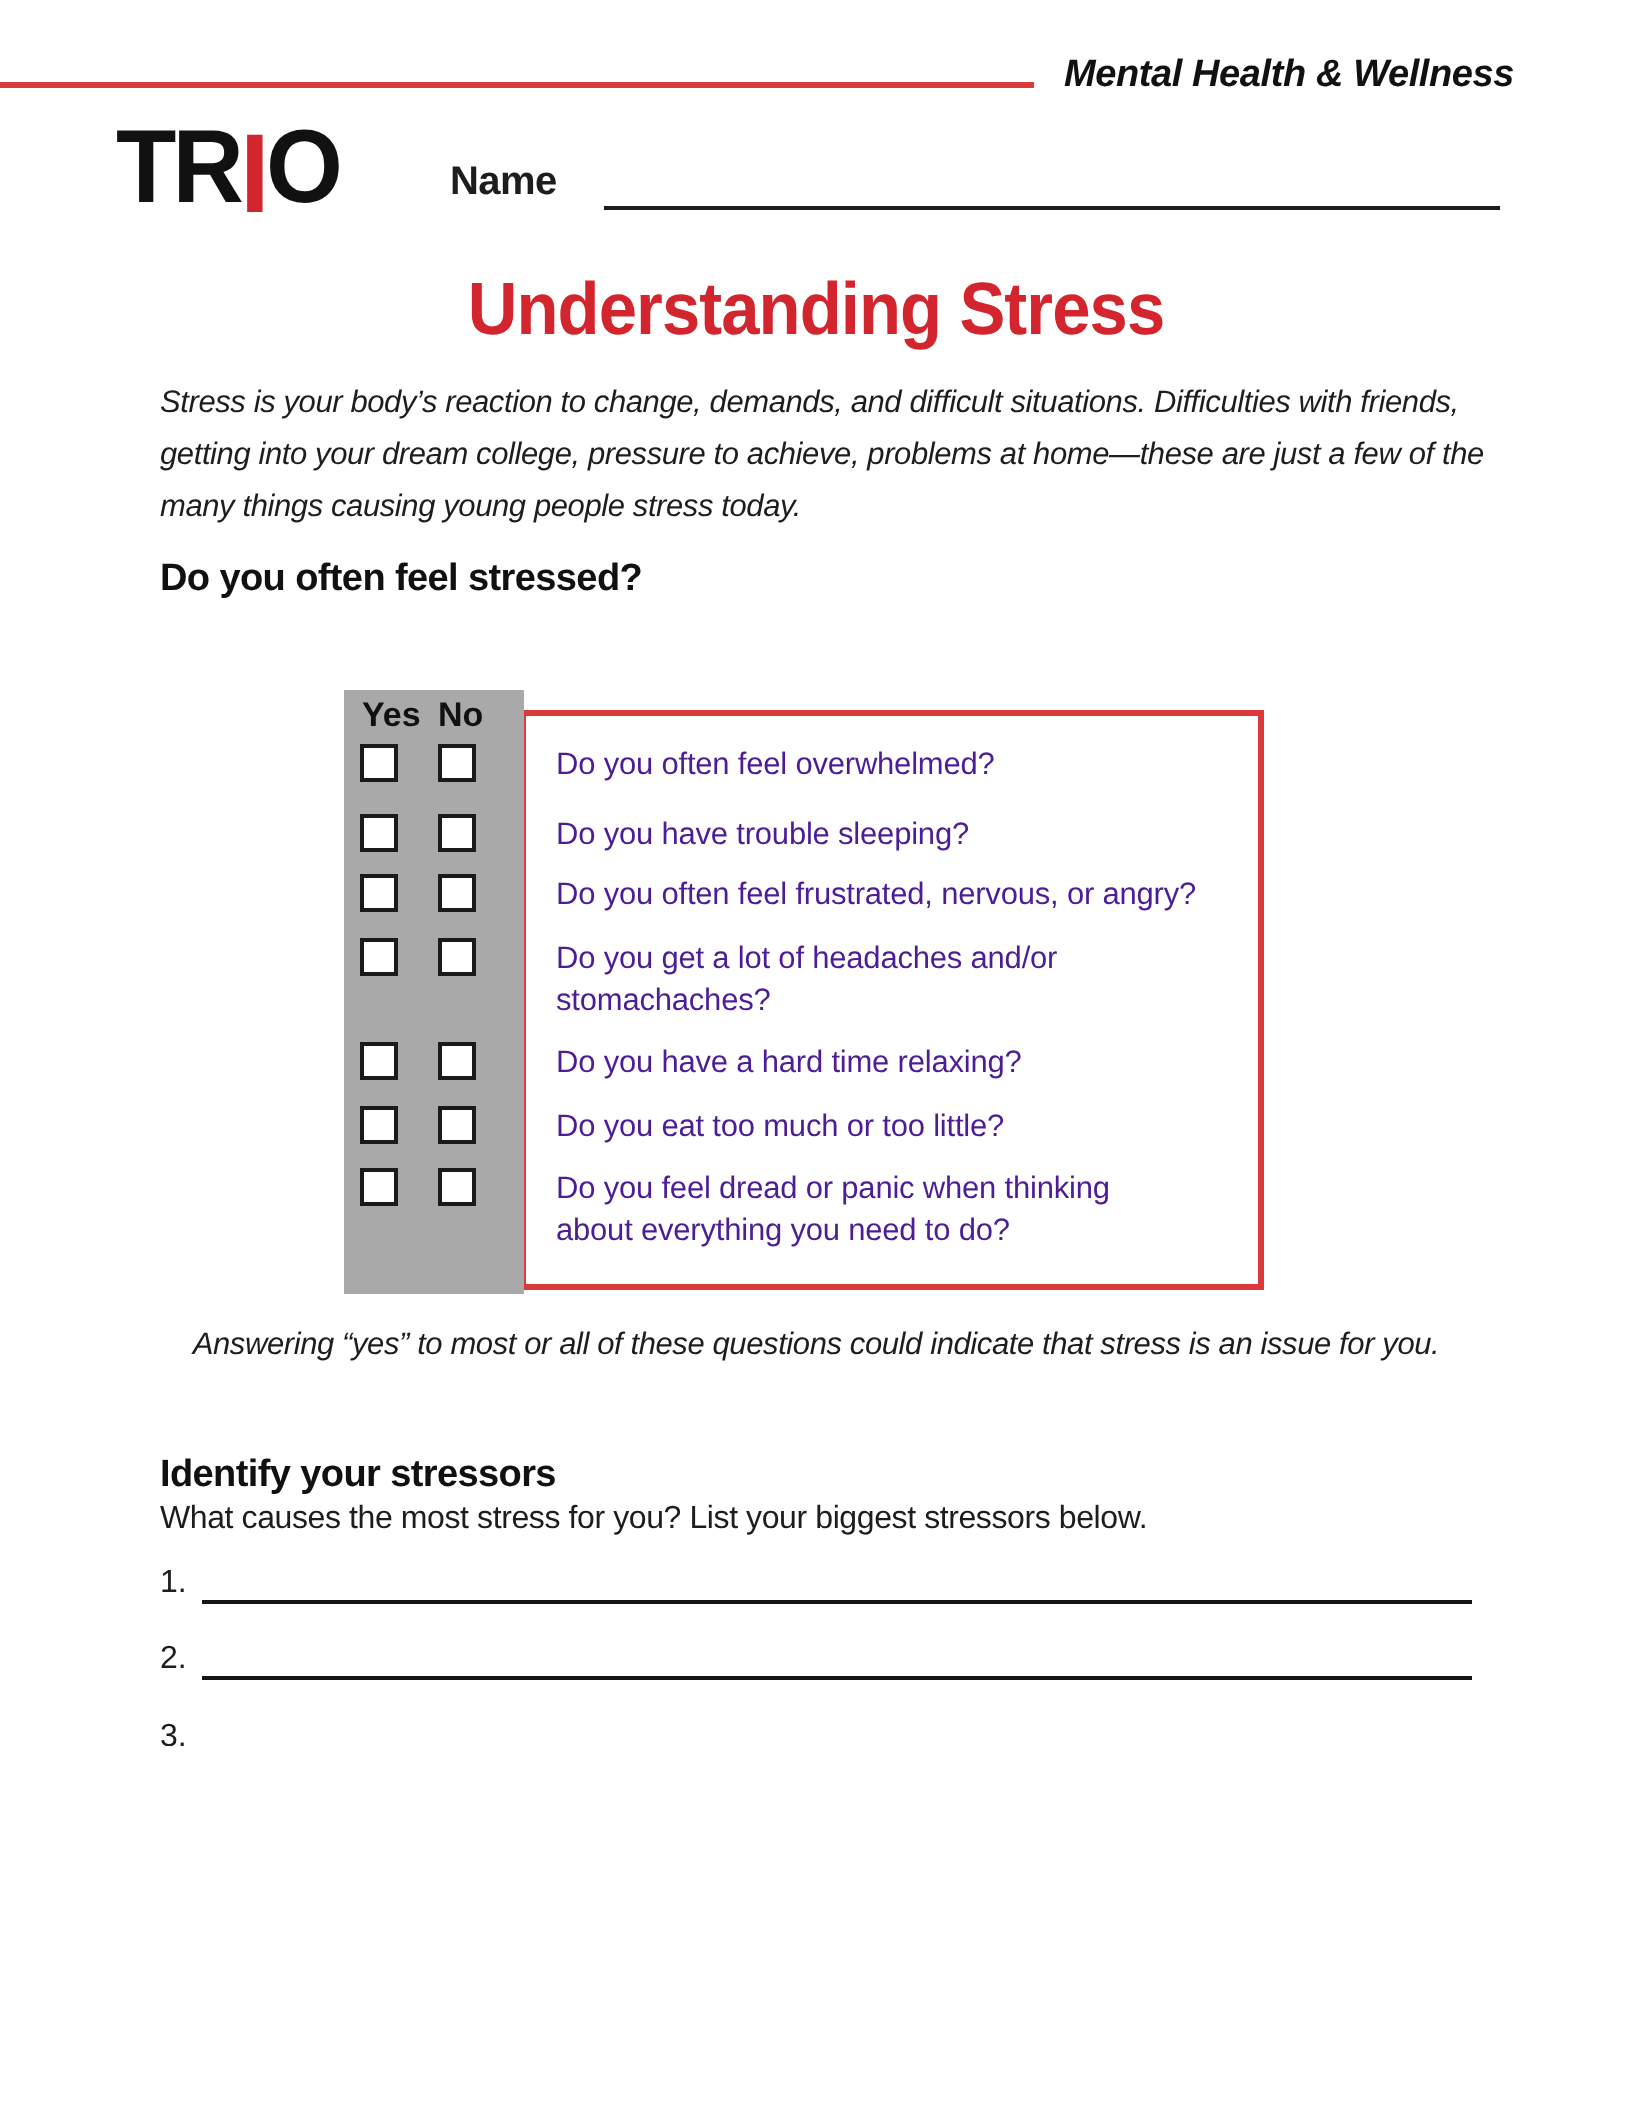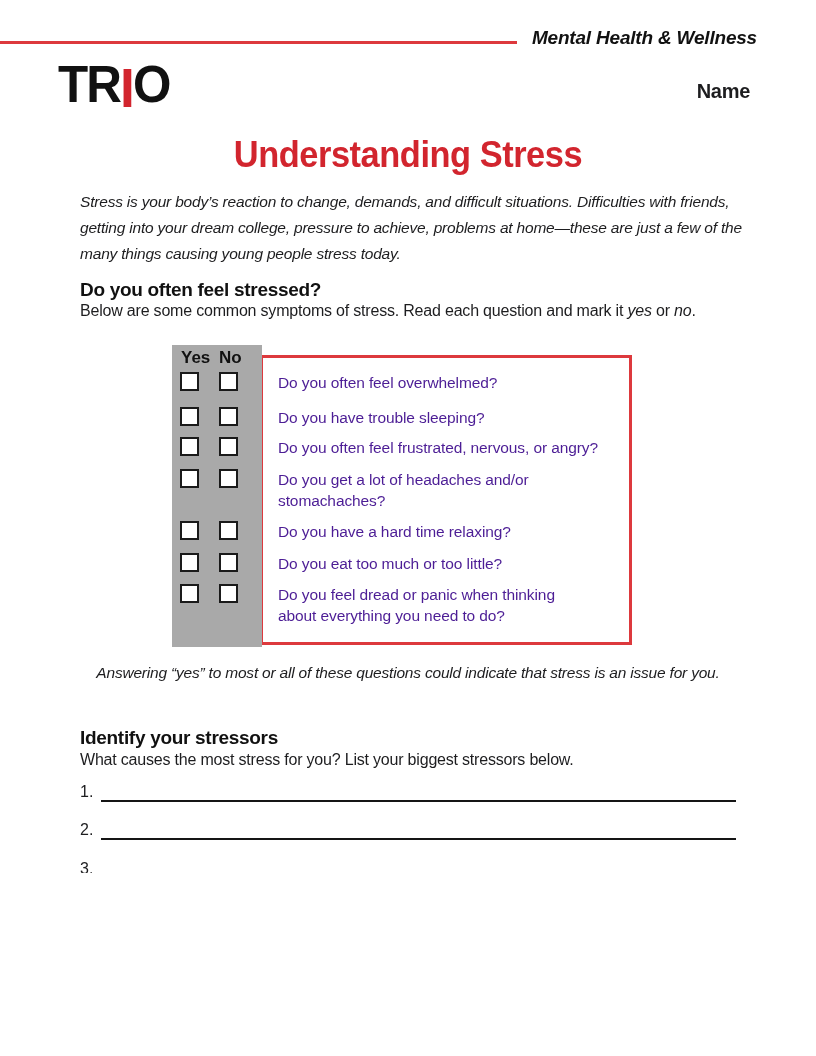--- a/index.html
+++ b/index.html
@@ -18,21 +18,21 @@
 
   
   .logo {
     position:absolute; left:58px; top:58px; font-size:52px; font-weight:bold;
     letter-spacing:-2px; line-height:1; color:#111; transform:scaleX(0.95);
     transform-origin:left top; white-space:nowrap;
   }
   .logo .logo-i { color:#d2252e; display:inline-block; font-size:1.08em; transform:translateY(5px); line-height:0.85; }
 
   
-  .name-row { position:absolute; left:225px; top:80px; width:525px; display:flex; align-items:flex-end; gap:24px;flex-direction:column; }
+  .name-row { position:absolute; left:225px; top:80px; width:525px; display:flex; align-items:flex-start; gap:24px; }
   .name-label { font-size:20px; font-weight:bold; letter-spacing:-0.3px; }
   .name-line { flex:1; height:25px; border-bottom:2px solid #1d1d1f; }
 
   
   .title {
     position:absolute; left:0; top:134px; width:100%; text-align:center;
     font-size:37px; font-weight:bold; color:#d2252e; letter-spacing:-0.5px;
     transform:scaleX(0.93);
   }
 
@@ -101,21 +101,20 @@
     <div class="name-line"></div>
   </div>
 
   <div class="title">Understanding Stress</div>
 
   <div class="intro">Stress is your body’s reaction to change, demands, and difficult situations. Difficulties with friends,
 getting into your dream college, pressure to achieve, problems at home—these are just a few of the
 many things causing young people stress today.</div>
 
   <div class="sec-heading sec1-heading">Do you often feel stressed?</div>
-  <div class="sec-sub sec1-sub"><span>Below are some common symptoms of stress. Read each question and mark it </span><i>yes</i><span> or </span><i>no</i><span>.</span></div>
 
   <div class="symptom-table">
     <div class="redbox"></div>
     <div class="graycol">
       <span class="col-label col-yes">Yes</span>
       <span class="col-label col-no">No</span>
     </div>
 
     <div class="cbrow r0">
       <div class="cb cb-yes"></div>

